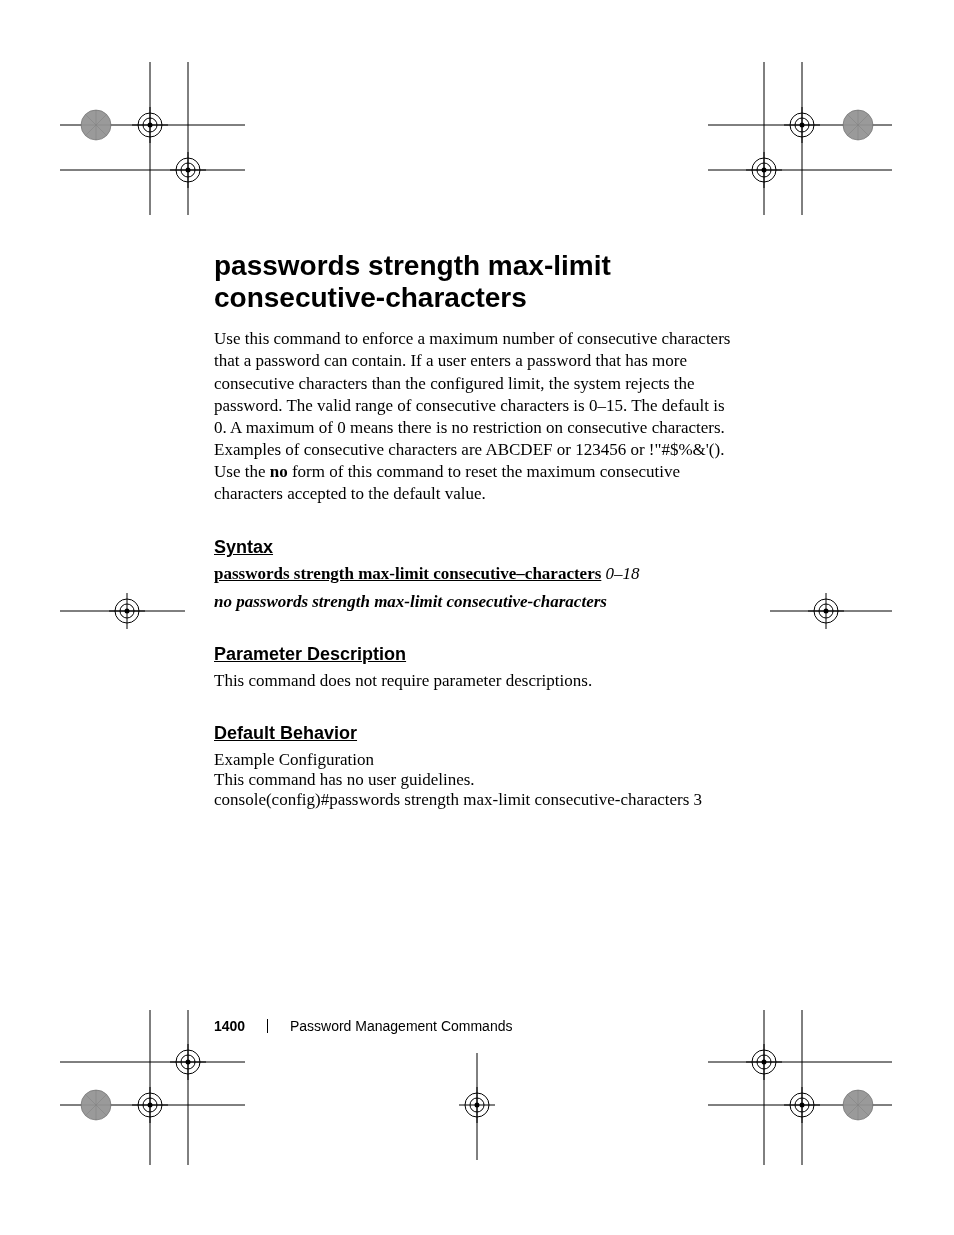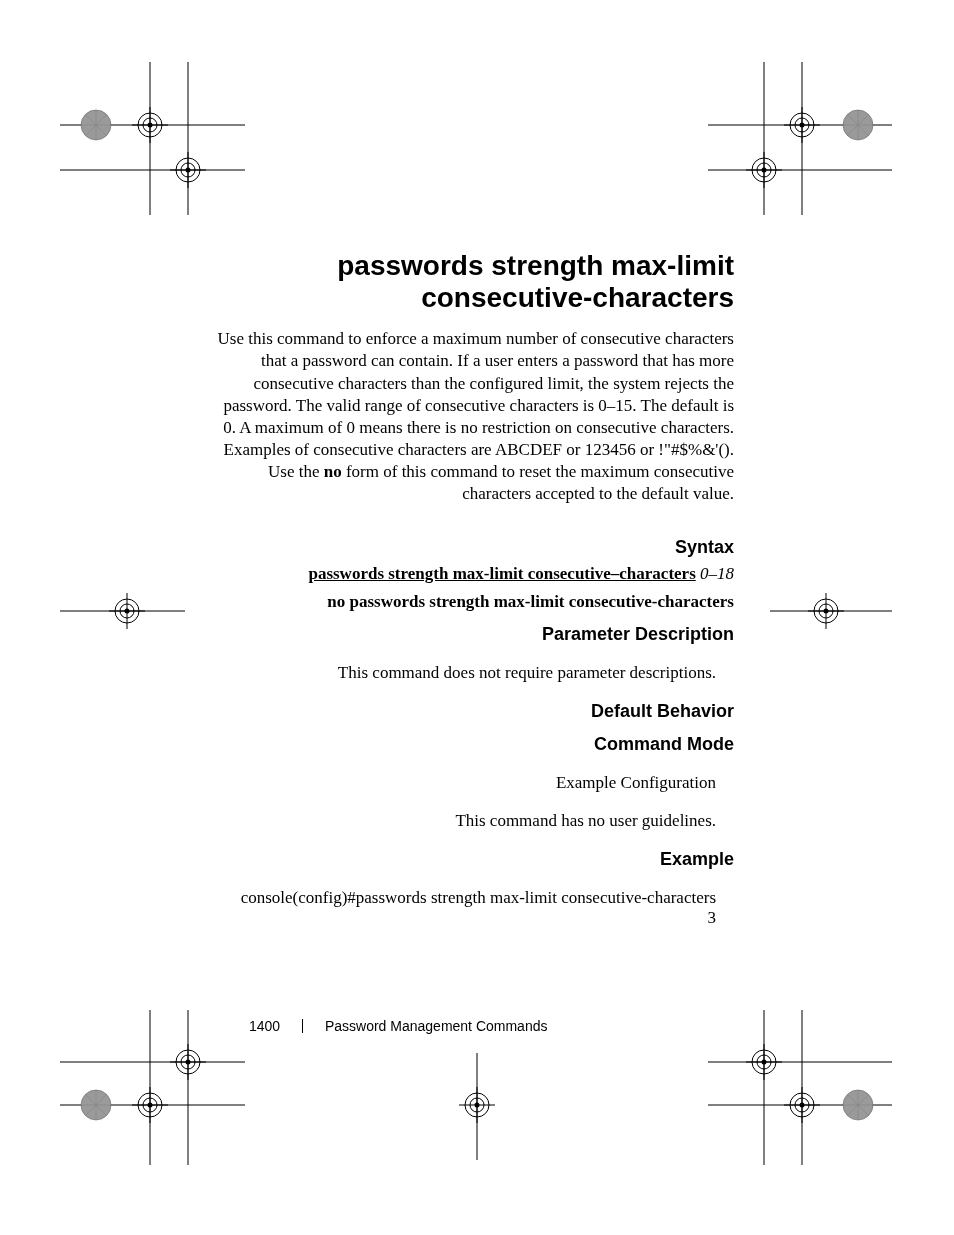--- a/index.html
+++ b/index.html
@@ -10,21 +10,20 @@
     height: 1235px;
     position: relative;
     font-family: Georgia, "Times New Roman", serif;
     color: #000;
   }
   .page {
     position: absolute;
     left: 0; top: 0;
     width: 954px;
     height: 1235px;
-    text-align: right;
   }
   .content {
     position: absolute;
     left: 214px;
     top: 250px;
     width: 520px;
   }
   h1.title {
     font-family: "Arial Narrow", Arial, Helvetica, sans-serif;
     font-stretch: condensed;
@@ -37,46 +36,48 @@
   p.body {
     font-size: 17px;
     line-height: 1.3;
     margin: 0 0 32px 0;
   }
   h3.section {
     font-family: "Arial Narrow", Arial, Helvetica, sans-serif;
     font-stretch: condensed;
     font-weight: 700;
     font-size: 18px;
-    margin: 12px 0 6px 0;
+    margin: 32px 0 6px 0;
+    text-decoration: underline;
   }
   .syntax-line1 {
     font-size: 17px;
     margin: 0 0 8px 0;
   }
   .syntax-line1 .bold { font-weight: 700; text-decoration: underline; }
   .syntax-line1 .ital { font-style: italic; }
   .syntax-line2 {
     font-size: 17px;
     font-weight: 700;
     margin: 0 0 0 0;
+    font-style: italic;
   }
   .plain {
     font-size: 17px;
-    margin: 18px;
+    margin: 0;
   }
   .footer {
     position: absolute;
     left: 214px;
     top: 1018px;
     font-family: Arial, Helvetica, sans-serif;
     font-size: 14px;
     color: #000;
   }
-  .footer .pnum { font-weight: 400; margin-right: 18px; margin-left: 35px; }
+  .footer .pnum { font-weight: 700; margin-right: 18px; }
   .footer .divider {
     display: inline-block;
     width: 1px; height: 14px;
     background: #000;
     vertical-align: -2px;
     margin-right: 18px;
   }
 </style>
 </head>
 <body>
@@ -155,26 +156,24 @@
       <span class="bold">passwords strength max-limit consecutive–characters</span>
       <span class="ital">0–18</span>
     </p>
     <p class="syntax-line2">no passwords strength max-limit consecutive-characters</p>
 
     <h3 class="section">Parameter Description</h3>
     <p class="plain">This command does not require parameter descriptions.</p>
 
     <h3 class="section">Default Behavior</h3>
 
-    <h3 class="section">Command Mode</h3>
     <p class="plain">Example Configuration</p>
 
     <p class="plain">This command has no user guidelines.</p>
 
-    <h3 class="section">Example</h3>
     <p class="plain">console(config)#passwords strength max-limit consecutive-characters 3</p>
   </div>
 
   <div class="footer">
     <span class="pnum">1400</span>
     <span class="divider"></span>
     <span>Password Management Commands</span>
   </div>
 
 </div>

